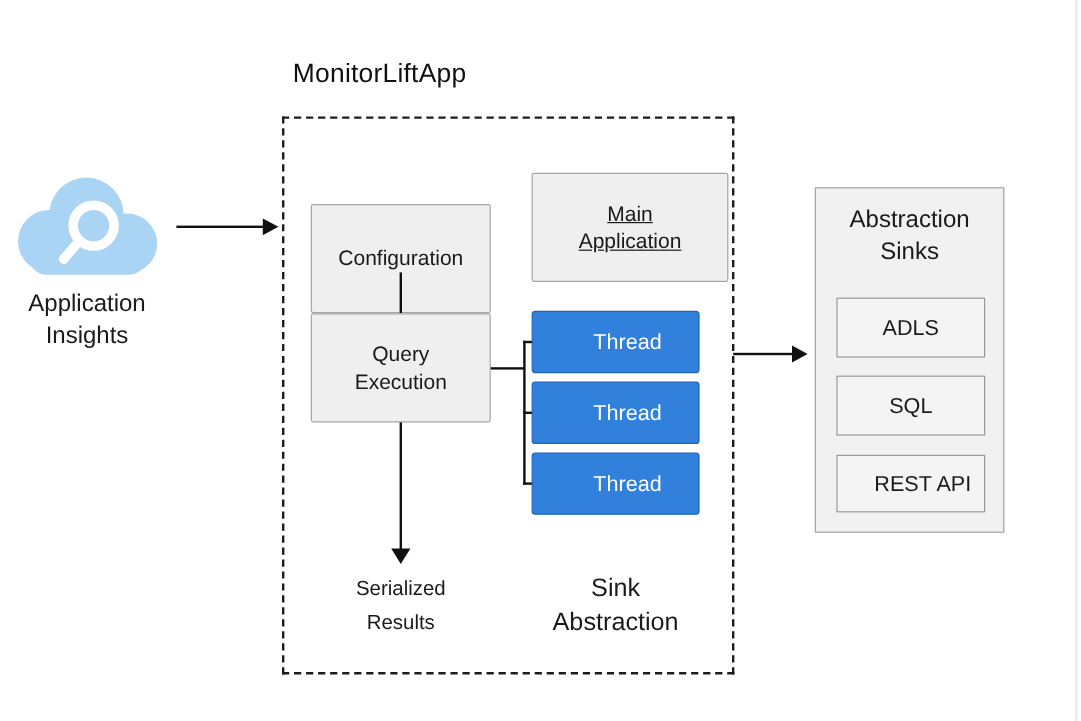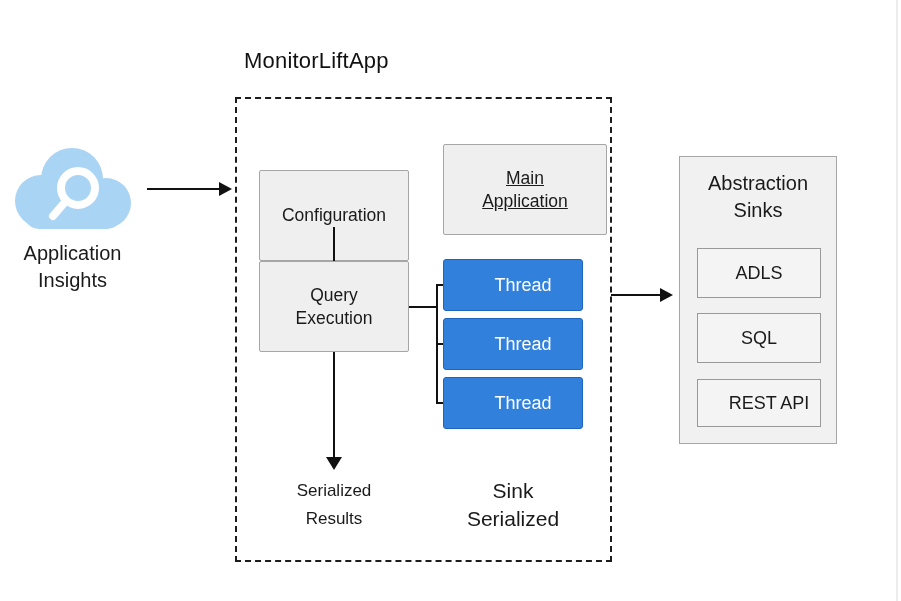--- a/index.html
+++ b/index.html
@@ -140,21 +140,21 @@
   <div class="abs thread-box" style="left:443px; top:259px; width:140px; height:52px;">Thread</div>
   <div class="abs thread-box" style="left:443px; top:318px; width:140px; height:52px;">Thread</div>
   <div class="abs thread-box" style="left:443px; top:377px; width:140px; height:52px;">Thread</div>
 
   <div class="abs line" style="left:333px; top:352px; width:2px; height:106px;"></div>
   <div class="abs ah-down" style="left:326px; top:457px;"></div>
 
   <div class="abs plain-label" style="left:253px; top:477px; width:162px; font-size:17px; line-height:28px;">Serialized
 Results</div>
   <div class="abs plain-label" style="left:428px; top:477px; width:170px; font-size:21px; line-height:28px;">Sink
-Serialized</div>
+Abstraction</div>
 
   <div class="abs line" style="left:611px; top:294px; width:50px; height:2px;"></div>
   <div class="abs ah-right" style="left:660px; top:288px;"></div>
 
   <div class="abs sinks-outer" style="left:679px; top:156px; width:158px; height:288px;">
     <div class="plain-label" style="margin-top:13px; font-size:20px; line-height:27px;">Abstraction
 Sinks</div>
     <div class="sink-item" style="top:156px; height:50px;">SQL</div>
     <div class="sink-item" style="top:91px; height:50px;">ADLS</div>
     <div class="sink-item" style="top:222px; height:48px;padding-left:20px;">REST API</div>

